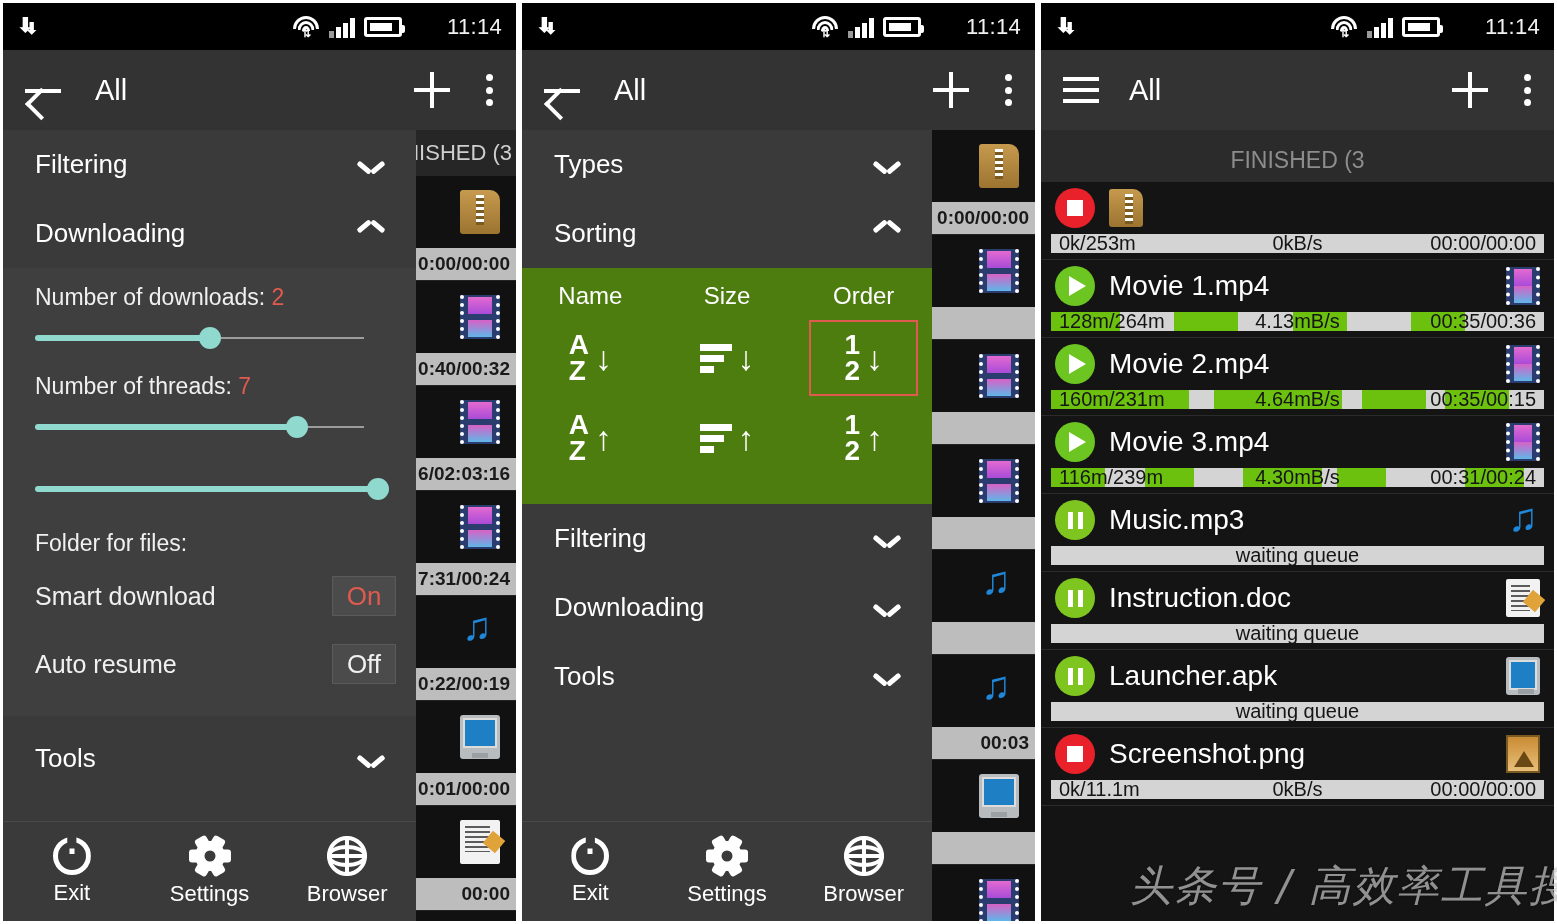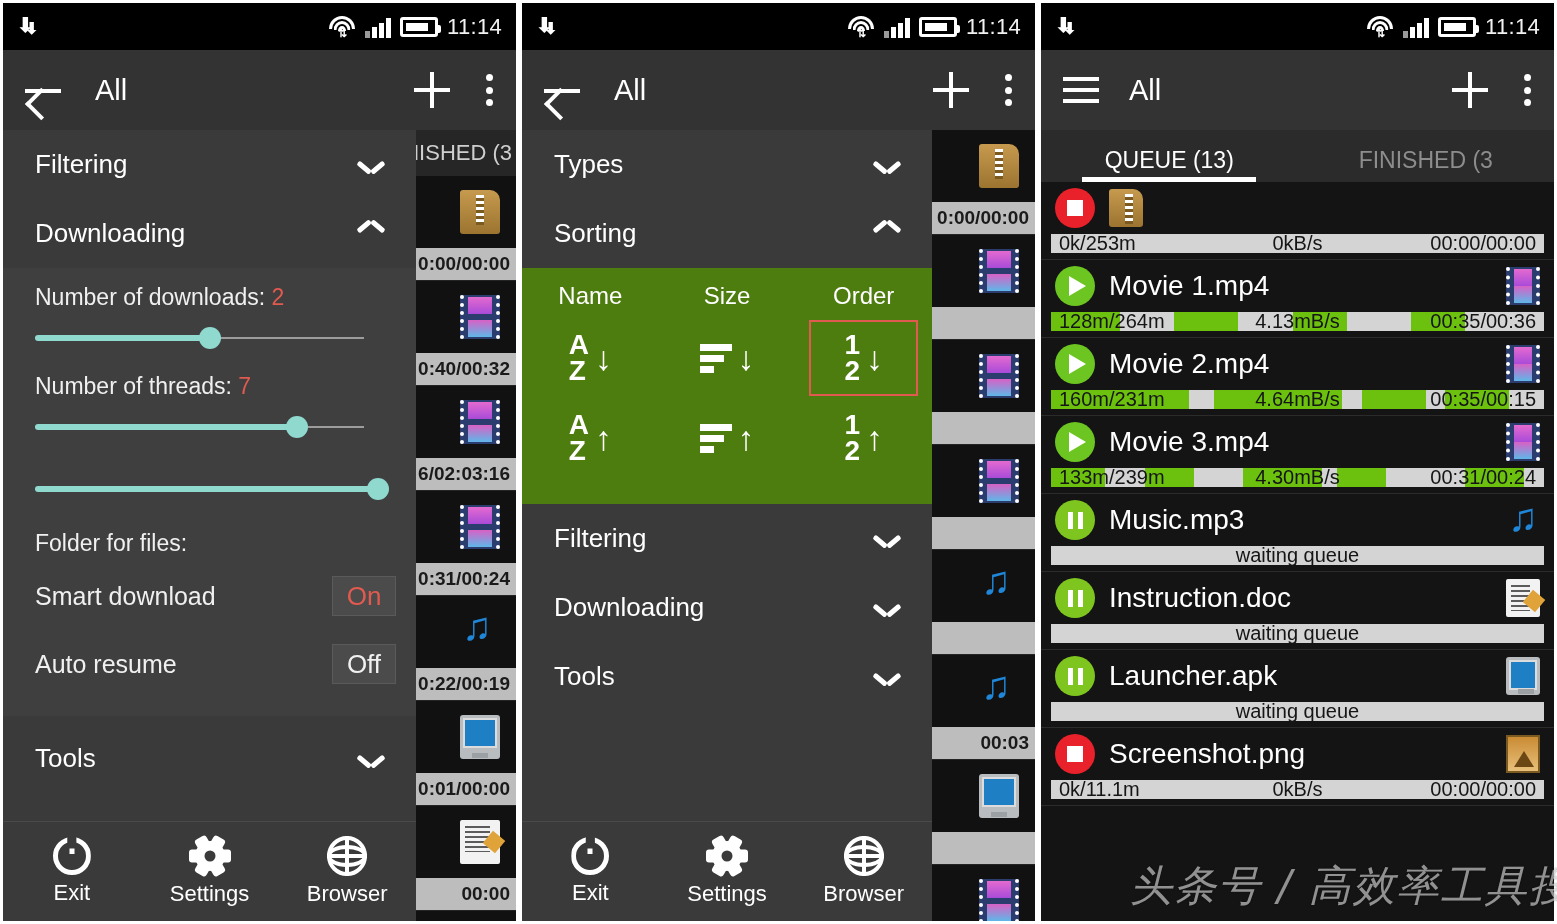--- a/index.html
+++ b/index.html
@@ -29,21 +29,21 @@
   
   .statusbar{
     height:47px;
     background:#000;
     display:flex; align-items:center;
     padding:0 14px;
     position:relative; z-index:40;
   }
   .sb-left{ display:flex; align-items:center; }
   .sb-right{ margin-left:auto; display:flex; align-items:center; gap:9px; }
-  .sb-clock{ color:#f2f2f2; font-size:22px; letter-spacing:.3px; }
+  .sb-clock{ color:#f2f2f2; font-size:22px; letter-spacing:.3px;margin-left:36px; }
   .dl-glyph{ width:26px;height:26px; position:relative; display:block;}
   .dl-glyph span{
     position:absolute; color:#fff; font-size:20px; line-height:20px; font-weight:bold;
   }
   .dl-glyph span.a{ left:0; top:1px; }
   .dl-glyph span.b{ left:8px; top:5px; font-size:16px;}
   .wifi{ width:28px;height:21px; position:relative; }
   .wifi i{ position:absolute; left:50%; transform:translateX(-50%);
     border:3px solid #fff; border-bottom:none; border-radius:50% 50% 0 0 / 100% 100% 0 0; }
   .wifi i:nth-child(1){ width:26px;height:13px; top:0; }
@@ -305,21 +305,21 @@
             <div class="fill" style="width:46%"></div>
             <span>6/02:03:16</span>
           </div>
         </div>
       <div class="bg-row">
           <div class="bg-item">
             <span class="ficon film"></span>
           </div>
           <div class="bg-bar">
             <div class="fill" style="width:33%"></div>
-            <span>0:31/00:24</span>
+            <span>7:31/00:24</span>
           </div>
         </div>
       <div class="bg-row">
           <div class="bg-item">
             <span class="ficon music"></span>
           </div>
           <div class="bg-bar">
             <div class="fill" style="width:38%"></div>
             <span>0:22/00:19</span>
           </div>
@@ -696,21 +696,20 @@
       <span class="ab-spacer"></span>
       <span class="icon-plus"></span>
       <span class="icon-kebab">
           <i></i>
           <i></i>
           <i></i>
         </span>
     </div>
 
     <div class="tabs">
-      <div class="tab active"><span class="t">QUEUE (13)</span></div>
       <div class="tab"><span class="t">FINISHED (3</span></div>
     </div>
 
     <div class="qlist">
 
       <div class="qrow">
         <div class="qhead">
           <span class="pbtn stop">
               <i></i>
             </span>
@@ -775,21 +774,21 @@
           <span class="qname">Movie 3.mp4</span>
           <span class="ficon film qicon"></span>
         </div>
         <div class="pbar">
           <div class="seg" style="left:0%;width:11%"></div>
           <div class="seg" style="left:19%;width:10%"></div>
           <div class="seg" style="left:39%;width:16%"></div>
           <div class="seg" style="left:58%;width:10%"></div>
           <div class="seg" style="left:84%;width:12%"></div>
           <div class="txt">
-            <span class="l">133m/239m</span>
+            <span class="l">116m/239m</span>
             <span class="c">4.30mB/s</span>
             <span class="r">00:31/00:24</span>
           </div>
         </div>
       </div>
 
       <div class="qrow">
         <div class="qhead">
           <span class="pbtn pause">
               <i>

